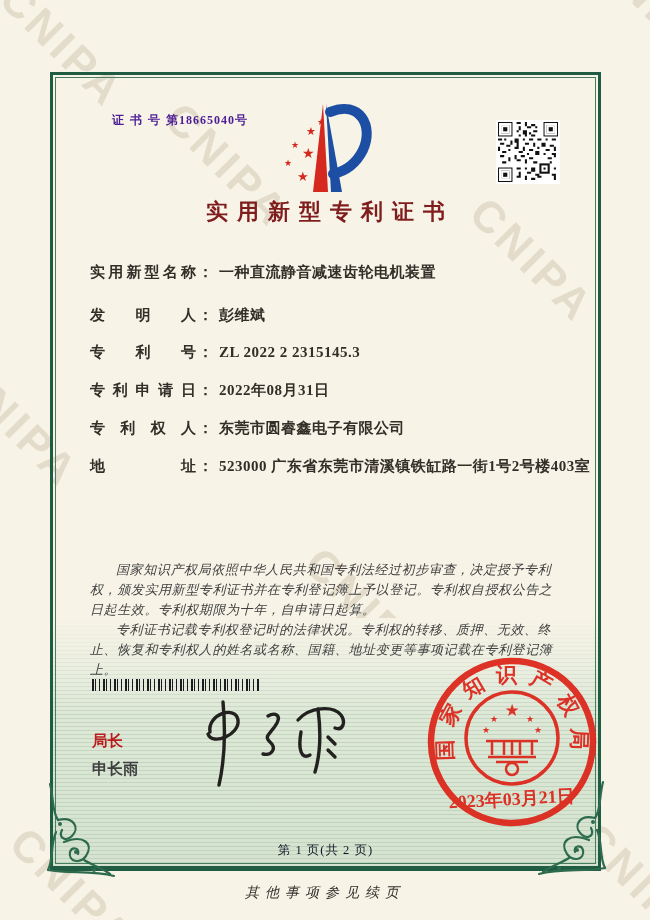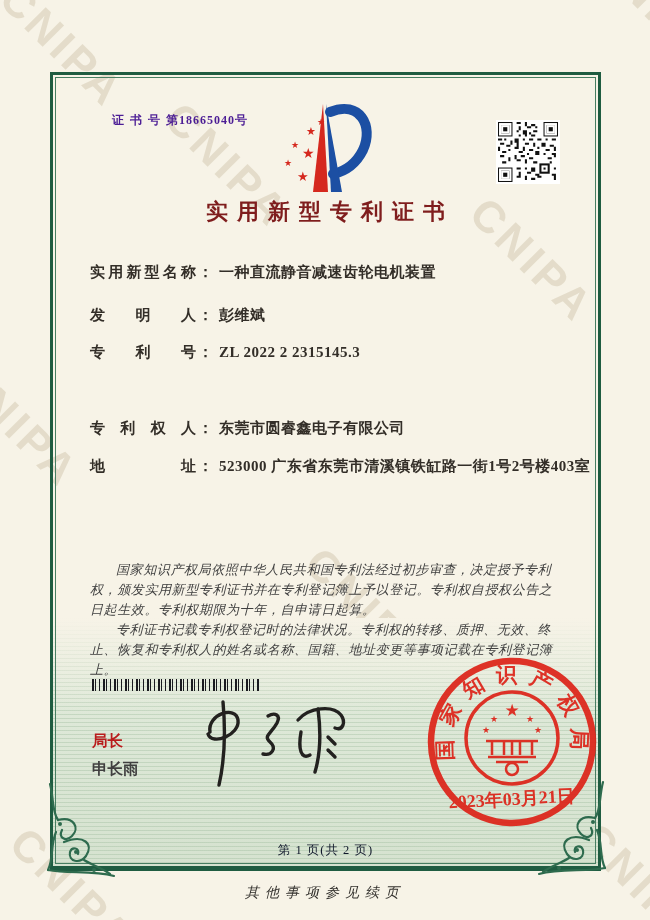--- a/index.html
+++ b/index.html
@@ -122,20 +122,23 @@
   <div class="title">实用新型专利证书</div>
 
   <div class="field-row" style="top:263px">
     <span class="flabel">实用新型名称</span><span class="fcolon">：</span><span class="fvalue">一种直流静音减速齿轮电机装置</span>
   </div>
   <div class="field-row" style="top:306px">
     <span class="flabel">发明人</span><span class="fcolon">：</span><span class="fvalue">彭维斌</span>
   </div>
   <div class="field-row" style="top:343px">
     <span class="flabel">专利号</span><span class="fcolon">：</span><span class="fvalue">ZL 2022 2 2315145.3</span>
+  </div>
+  <div class="field-row" style="top:381px">
+    <span class="flabel">专利申请日</span><span class="fcolon">：</span><span class="fvalue">2022年08月31日</span>
   </div>
   <div class="field-row" style="top:419px">
     <span class="flabel">专利权人</span><span class="fcolon">：</span><span class="fvalue">东莞市圆睿鑫电子有限公司</span>
   </div>
   <div class="field-row" style="top:457px">
     <span class="flabel">地址</span><span class="fcolon">：</span><span class="fvalue">523000 广东省东莞市清溪镇铁缸路一街1号2号楼403室</span>
   </div>
 
   <div class="paras">
     <p>国家知识产权局依照中华人民共和国专利法经过初步审查，决定授予专利权，颁发实用新型专利证书并在专利登记簿上予以登记。专利权自授权公告之日起生效。专利权期限为十年，自申请日起算。</p>

